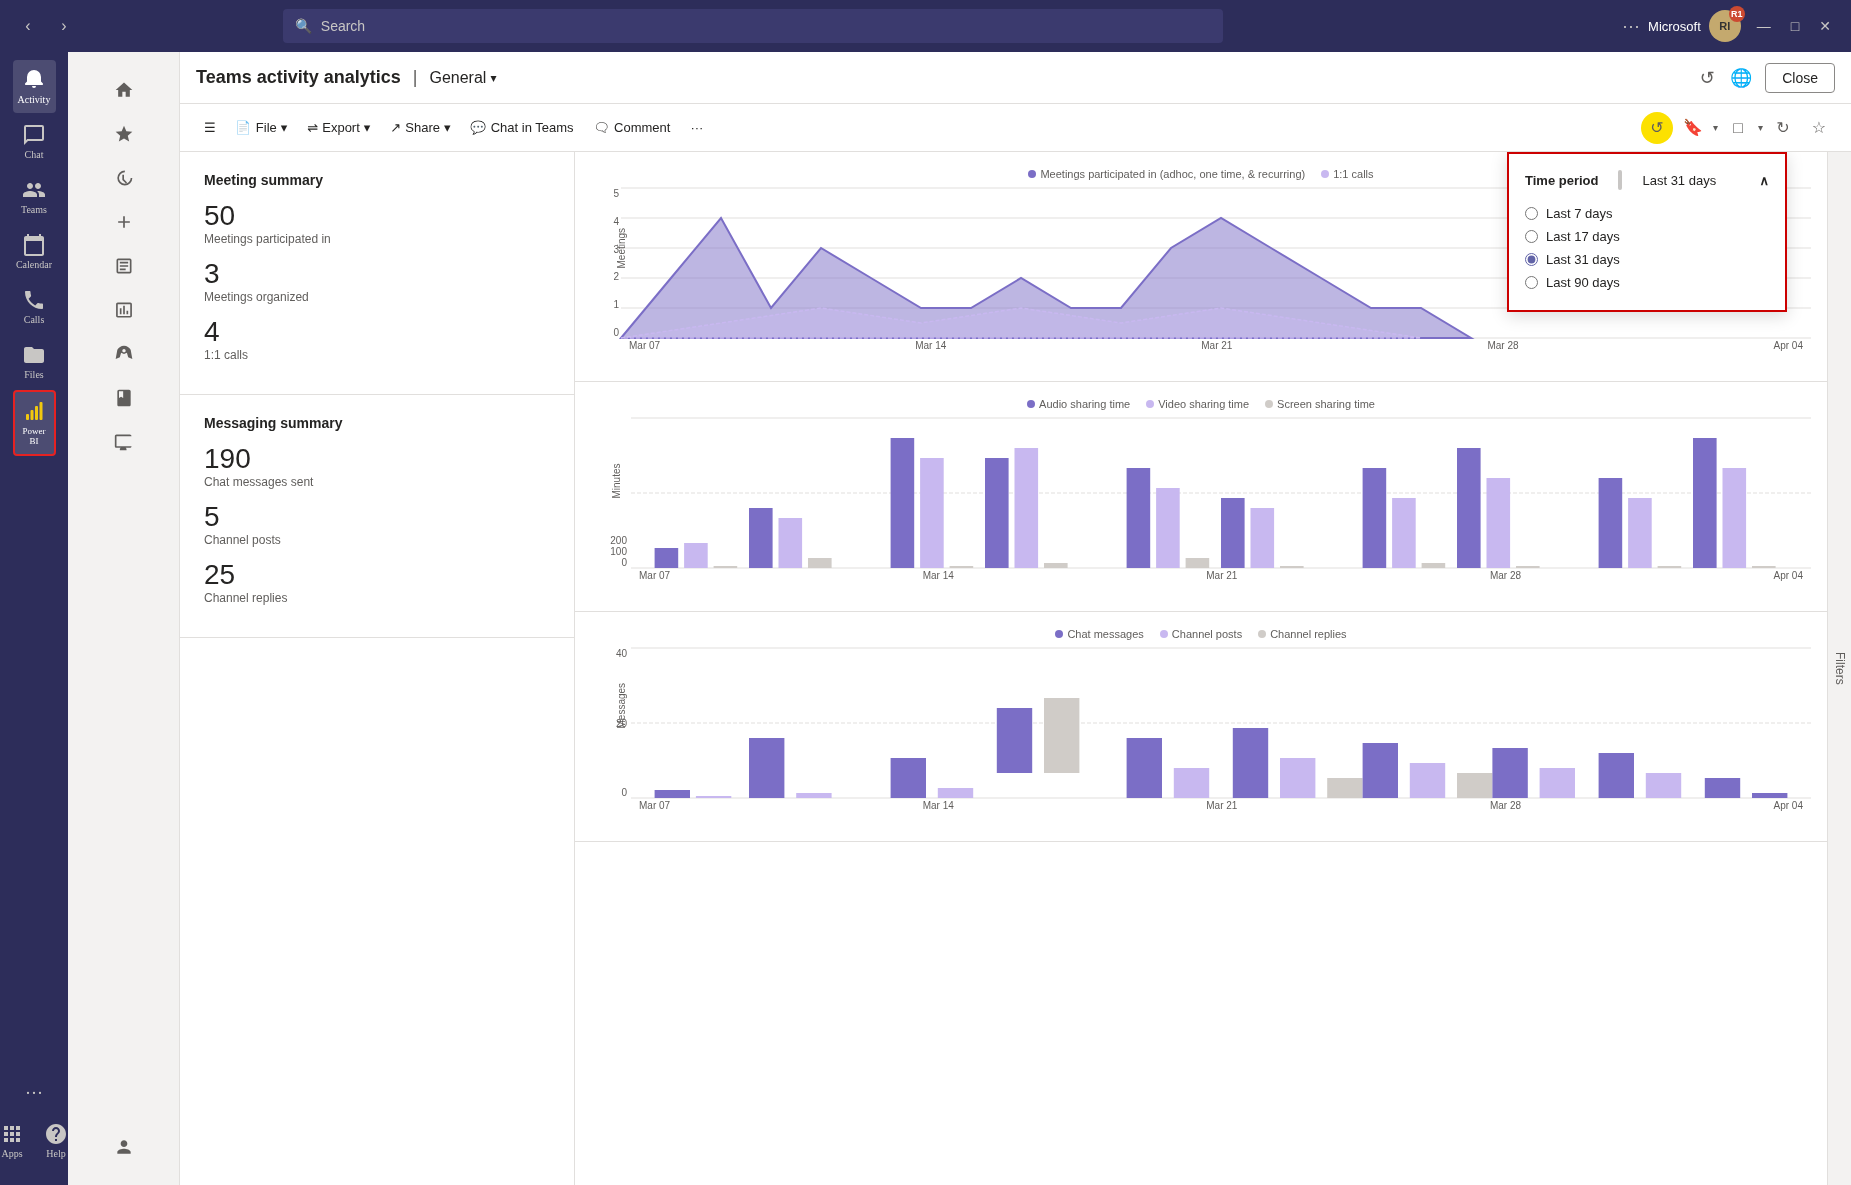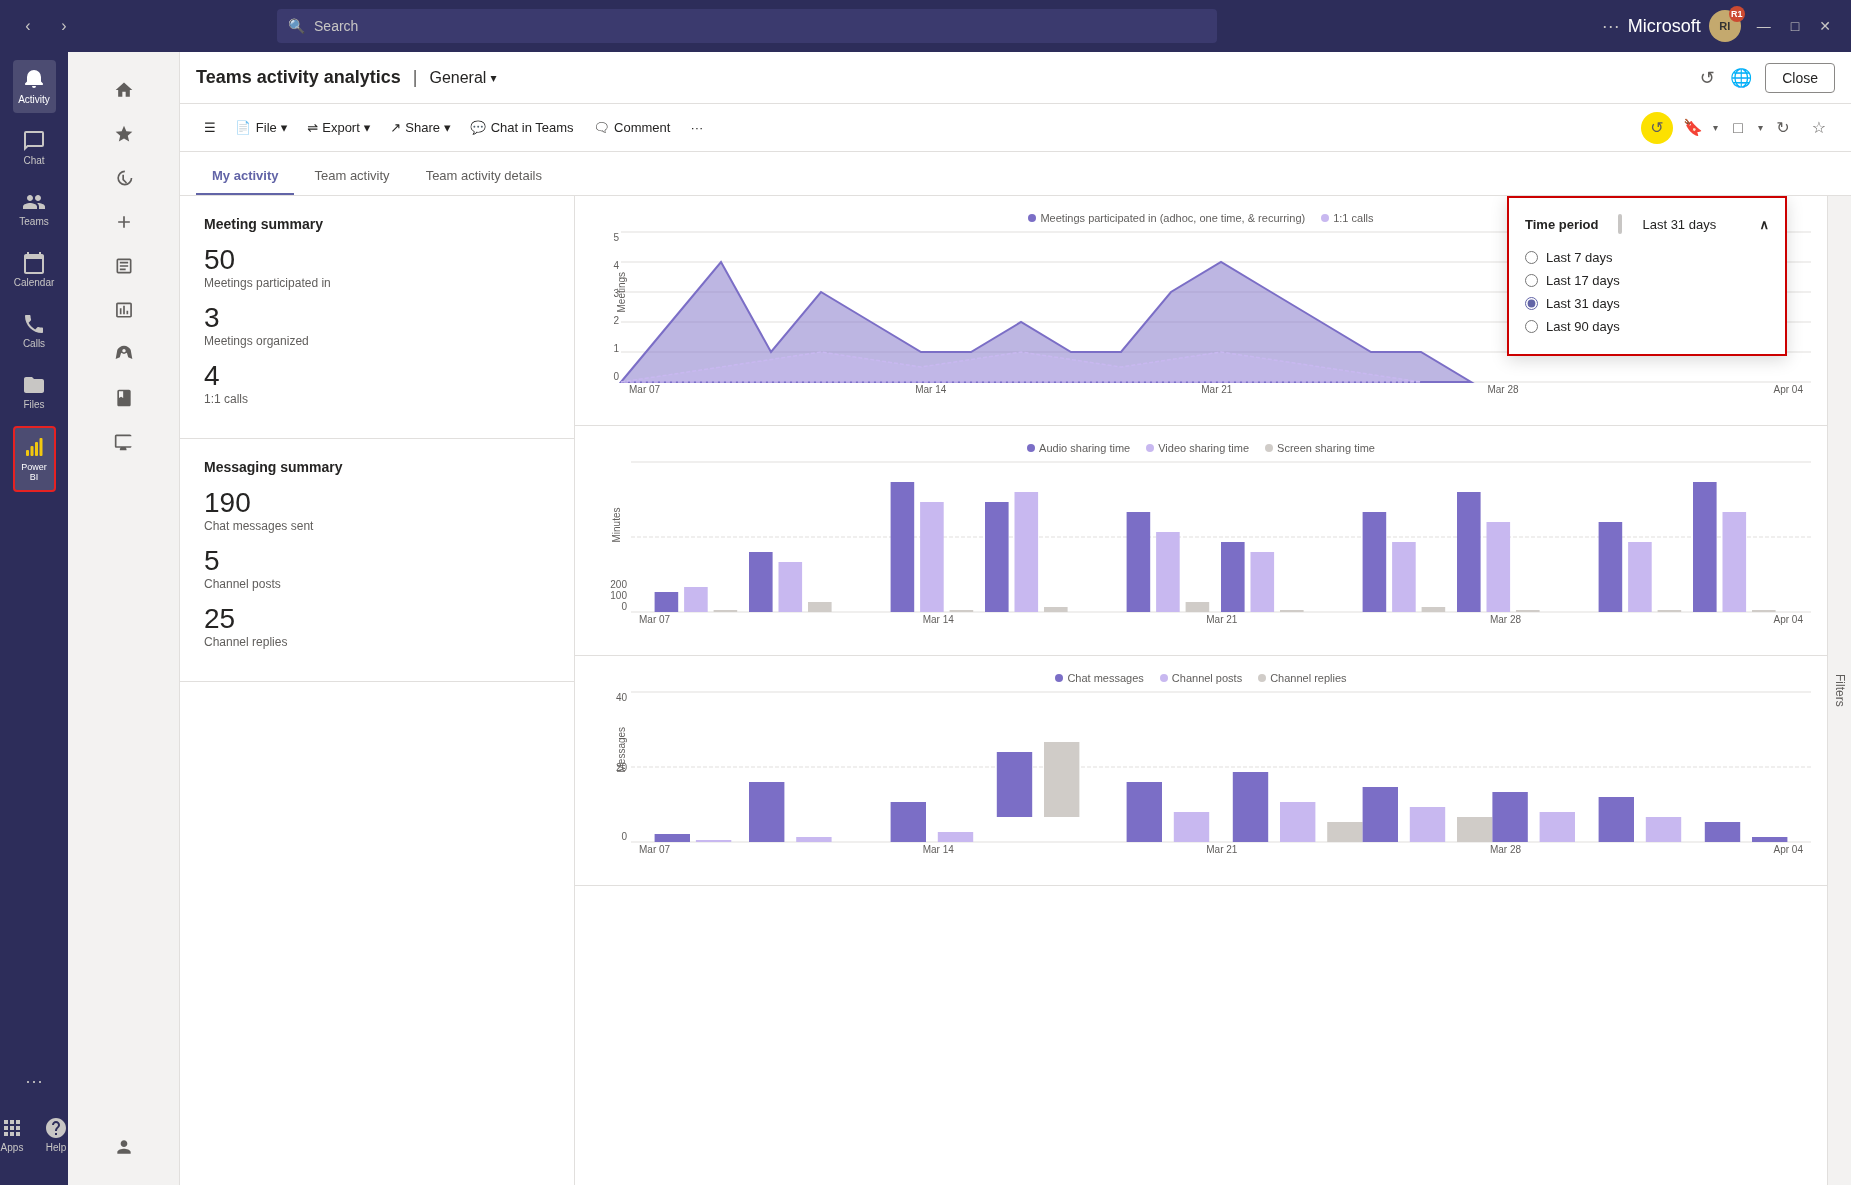--- a/index.html
+++ b/index.html
@@ -33,21 +33,21 @@
       color: #c8c6c4;
       font-size: 14px;
     }
     .title-bar-right {
       display: flex;
       align-items: center;
       gap: 8px;
       margin-left: auto;
     }
     .title-bar-dots { color: #c8c6c4; font-size: 18px; cursor: pointer; }
-    .org-name { color: #fff; font-size: 18px; }
+    .org-name { color: #fff; font-size: 13px; }
     .avatar {
       width: 32px; height: 32px; border-radius: 50%;
       background: #c4a96e;
       display: flex; align-items: center; justify-content: center;
       color: #fff; font-size: 11px; font-weight: bold;
       position: relative;
     }
     .avatar-badge {
       position: absolute; top: -4px; right: -4px;
       background: #cc4a31; color: #fff;
@@ -74,21 +74,22 @@
       width: 43px;
       display: flex;
       flex-direction: column;
       align-items: center;
       padding: 8px 4px;
       border-radius: 4px;
       cursor: pointer;
       color: #c8c6c4;
       font-size: 10px;
       gap: 2px;
-      margin-bottom: 8px;
+      margin-bottom: 2px;
+      font-family: Liberation Serif, serif;
     }
     .sidebar-icon.active { color: #fff; background: rgba(255,255,255,0.15); }
     .sidebar-icon.active-powerbi { color: #fff; background: rgba(255,255,255,0.15); border: 2px solid #e52222; }
     .sidebar-icon svg { width: 24px; height: 24px; }
     .sidebar-icon span { font-size: 10px; text-align: center; }
     .sidebar-spacer { flex: 1; }
     .sidebar-bottom { display: flex; align-items: center; padding-bottom: 8px; gap: 1px; justify-content: center; }
 
     
     .secondary-sidebar {
@@ -498,31 +499,20 @@
         <button class="toolbar-icon-btn active" style="background:#fce100;border-radius:50%;">↺</button>
         <button class="toolbar-icon-btn">🔖</button>
         <span style="font-size:10px;color:#605e5c;">▾</span>
         <button class="toolbar-icon-btn">□</button>
         <span style="font-size:10px;color:#605e5c;">▾</span>
         <button class="toolbar-icon-btn">↻</button>
         <button class="toolbar-icon-btn">☆</button>
       </div>
     </div>
 
-    <div class="tab-bar">
-      <div class="tab active">
-        <span>My activity</span>
-      </div>
-      <div class="tab">
-        <span>Team activity</span>
-      </div>
-      <div class="tab">
-        <span>Team activity details</span>
-      </div>
-    </div>
 
     <div class="dashboard">
 
       <div class="stats-panel">
 
         <div class="stats-section">
           <div class="stats-section-title">Meeting summary</div>
           <div class="stat-number">50</div>
           <div class="stat-label">Meetings participated in</div>
           <div class="stat-number">3</div>

